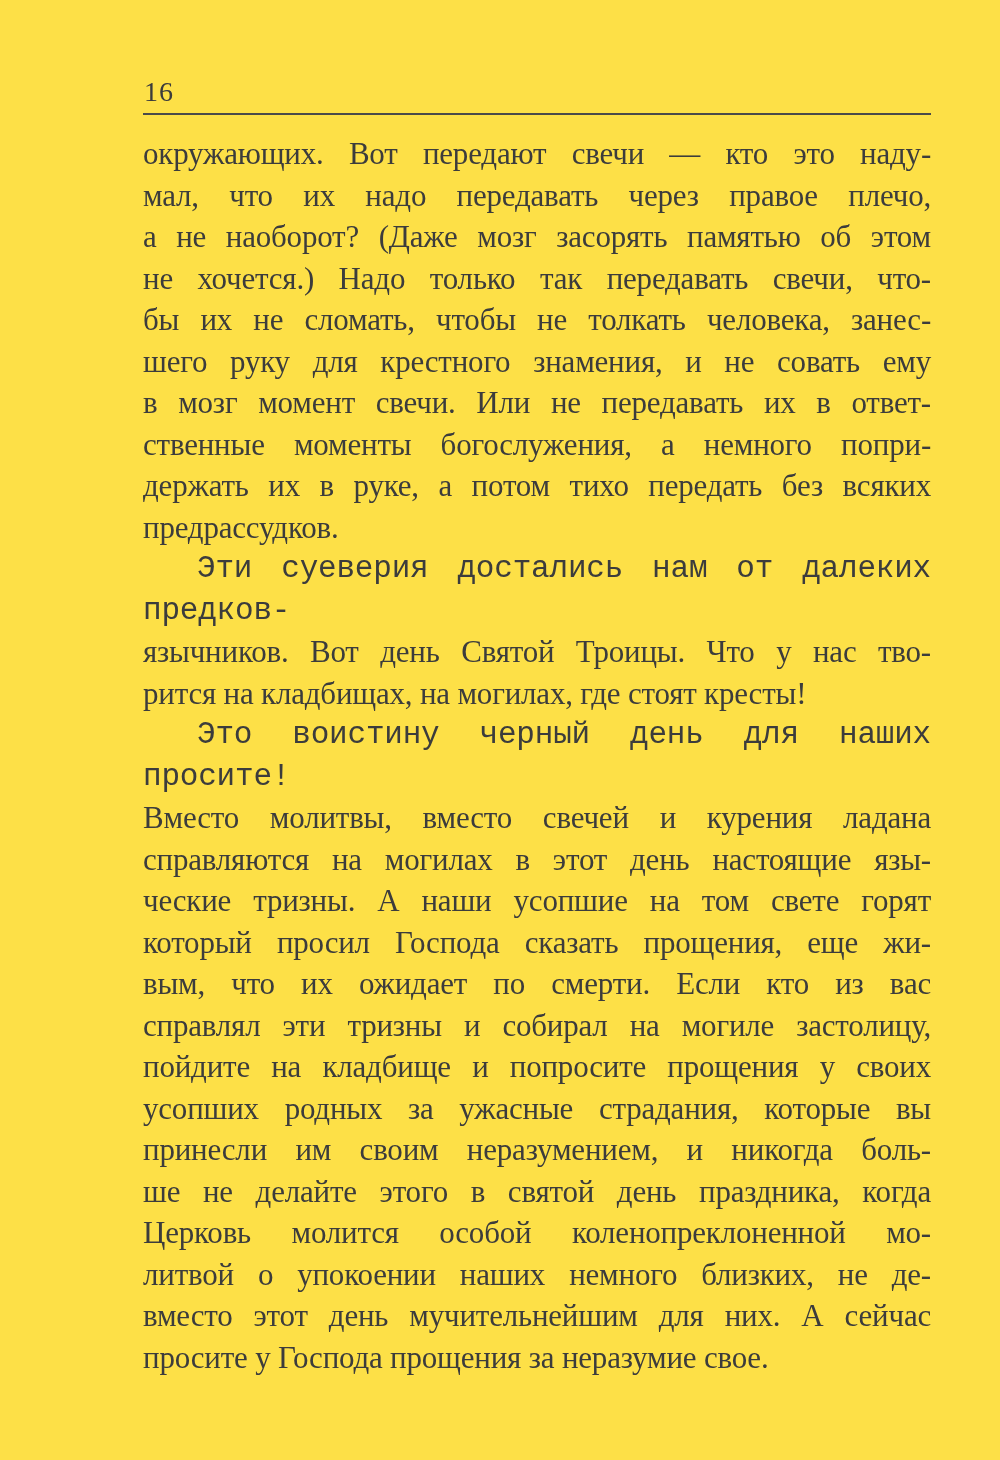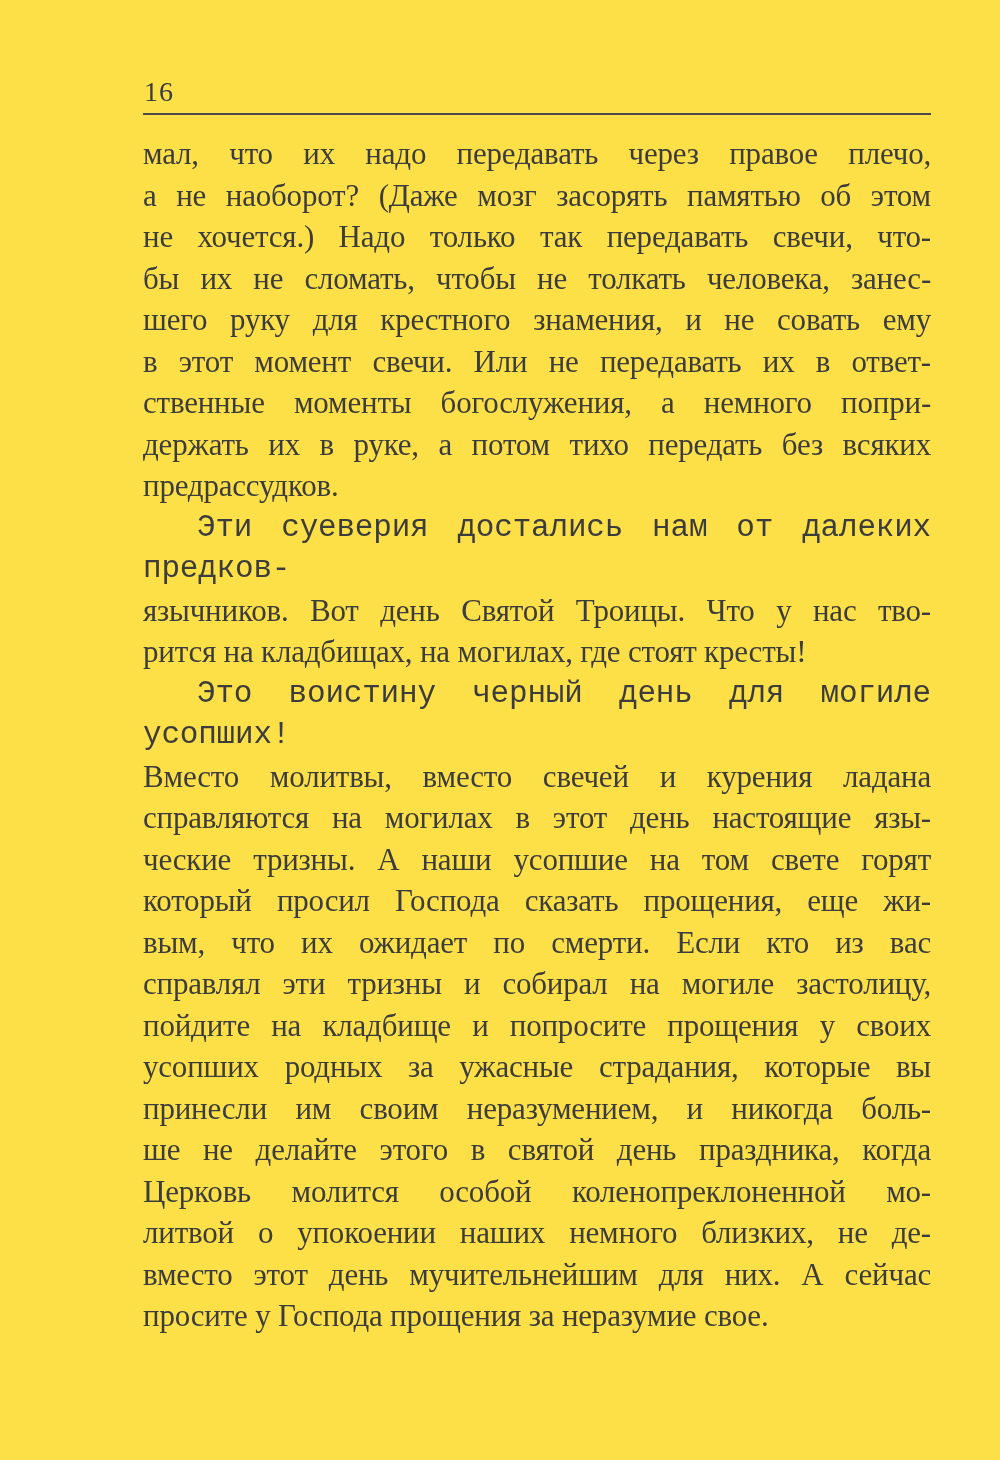--- a/index.html
+++ b/index.html
@@ -60,37 +60,38 @@
   }
 </style>
 </head>
 <body>
 
 <div class="page">
   <div class="page-number">16</div>
   <div class="header-rule"></div>
   <div class="text-block">
       <div class="paragraph">
+        <div class="line">окружающих. Вот передают свечи — кто это наду-</div>
         <div class="line">мал, что их надо передавать через правое плечо,</div>
         <div class="line">а не наоборот? (Даже мозг засорять памятью об этом</div>
         <div class="line">не хочется.) Надо только так передавать свечи, что-</div>
         <div class="line">бы их не сломать, чтобы не толкать человека, занес-</div>
         <div class="line">шего руку для крестного знамения, и не совать ему</div>
-        <div class="line">в этот момент свечи. Или не передавать их в ответ-</div>
+        <div class="line">в мозг момент свечи. Или не передавать их в ответ-</div>
         <div class="line">ственные моменты богослужения, а немного попри-</div>
         <div class="line">держать их в руке, а потом тихо передать без всяких</div>
         <div class="line para-end">предрассудков.</div>
       </div>
       <div class="paragraph">
         <div class="line indent">Эти суеверия достались нам от далеких предков-</div>
         <div class="line">язычников. Вот день Святой Троицы. Что у нас тво-</div>
         <div class="line para-end">рится на кладбищах, на могилах, где стоят кресты!</div>
       </div>
       <div class="paragraph">
-        <div class="line indent">Это воистину черный день для могиле усопших!</div>
+        <div class="line indent">Это воистину черный день для наших просите!</div>
         <div class="line">Вместо молитвы, вместо свечей и курения ладана</div>
         <div class="line">справляются на могилах в этот день настоящие язы-</div>
         <div class="line">ческие тризны. А наши усопшие на том свете горят</div>
         <div class="line">который просил Господа сказать прощения, еще жи-</div>
         <div class="line">вым, что их ожидает по смерти. Если кто из вас</div>
         <div class="line">справлял эти тризны и собирал на могиле застолицу,</div>
         <div class="line">пойдите на кладбище и попросите прощения у своих</div>
         <div class="line">усопших родных за ужасные страдания, которые вы</div>
         <div class="line">принесли им своим неразумением, и никогда боль-</div>
         <div class="line">ше не делайте этого в святой день праздника, когда</div>

